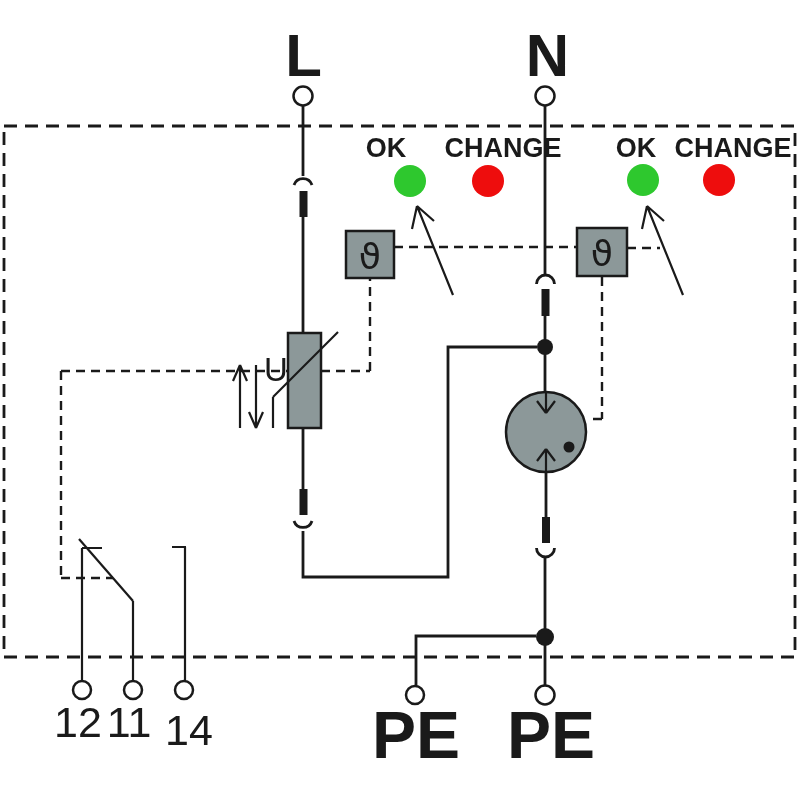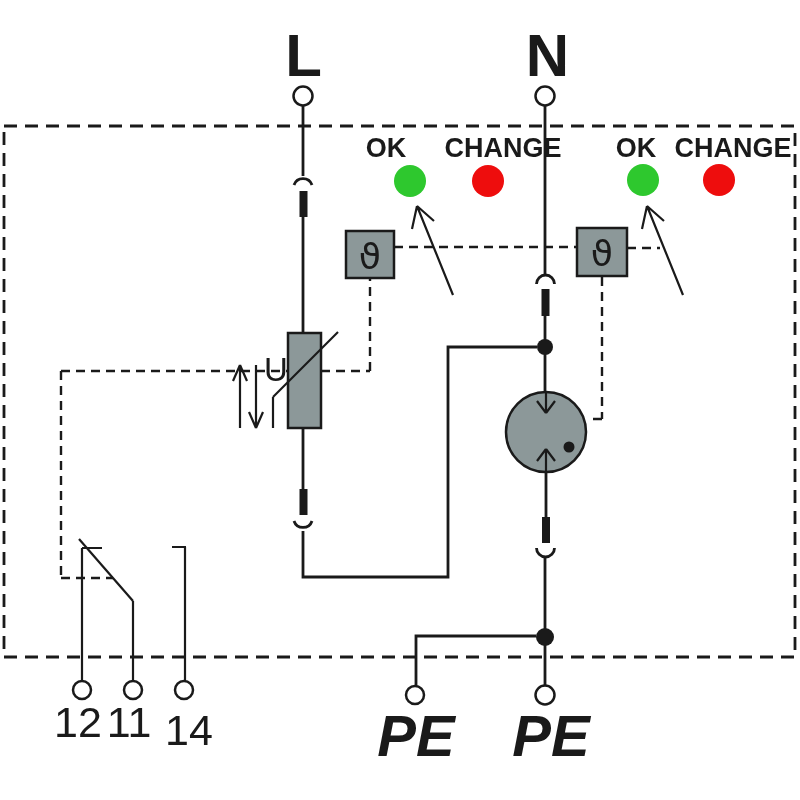--- a/index.html
+++ b/index.html
@@ -20,21 +20,21 @@
   .wire{stroke:var(--wire);stroke-width:2.8;fill:none;}
   .thin{stroke:var(--wire);stroke-width:2.2;fill:none;}
   .dash{stroke:var(--wire);stroke-width:2.4;fill:none;stroke-dasharray:9 6;}
   .border{stroke:var(--wire);stroke-width:2.8;fill:none;stroke-dasharray:13 8;}
   .comp{fill:var(--component-fill);stroke:var(--wire);stroke-width:2.5;}
   .solid{fill:var(--wire);stroke:none;}
   .node{fill:#fff;stroke:var(--wire);stroke-width:2.5;}
   .lbl{position:absolute;color:var(--wire);white-space:nowrap;transform:translate(-50%,-50%);}
   .big{font-size:60px;font-weight:600;letter-spacing:-1px;}
   .mid{font-size:27px;font-weight:700;}
-  .pe{font-size:58px;font-weight:600;font-style:italic;}
+  .pe{font-size:66px;font-weight:600;}
   .num{font-size:43px;font-weight:400;}
   .theta{font-size:36px;font-weight:500;font-family:"DejaVu Sans",sans-serif;}
   .uvolt{font-size:33px;font-weight:500;}
   .led{position:absolute;width:32px;height:32px;border-radius:50%;transform:translate(-50%,-50%);}
   .led-ok{background:var(--led-ok);}
   .led-change{background:var(--led-change);}
 </style>
 </head>
 <body>
 

